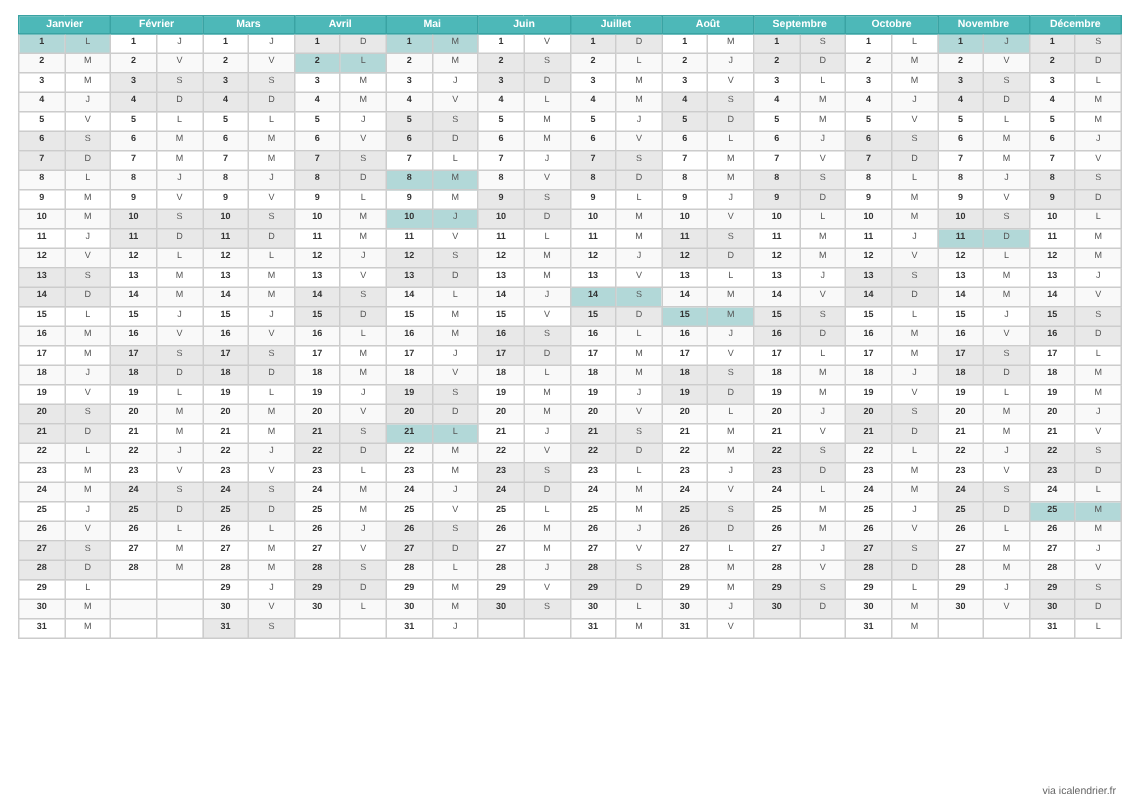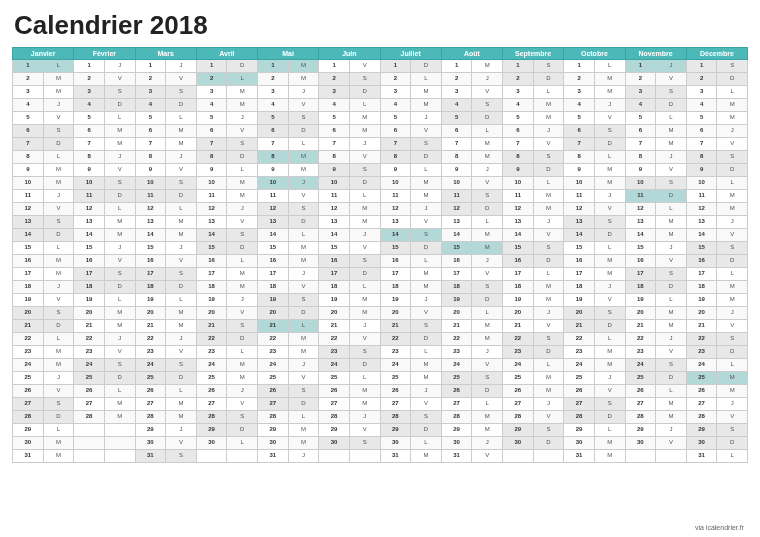--- a/index.html
+++ b/index.html
@@ -74,21 +74,20 @@
       color: #666;
       padding-top: 2px;
       padding-right: 4px;
     }
     tr:nth-child(even) td { }
   </style>
 </head>
 <body>
 
 <div class="page">
-  <div class="title">Calendrier 2018</div>
   <div class="calendar-container">
     <table>
       <thead>
         <tr>
           <th colspan="2">Janvier</th>
           <th colspan="2">Février</th>
           <th colspan="2">Mars</th>
           <th colspan="2">Avril</th>
           <th colspan="2">Mai</th>
           <th colspan="2">Juin</th>

